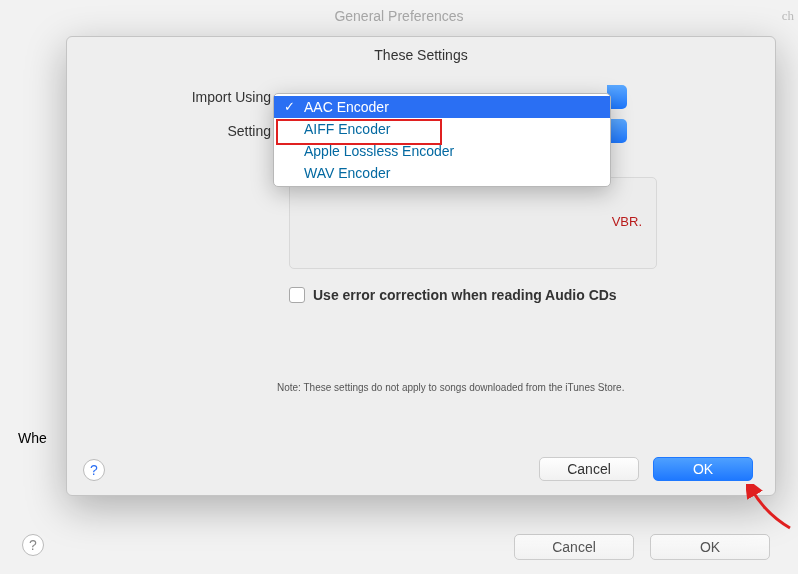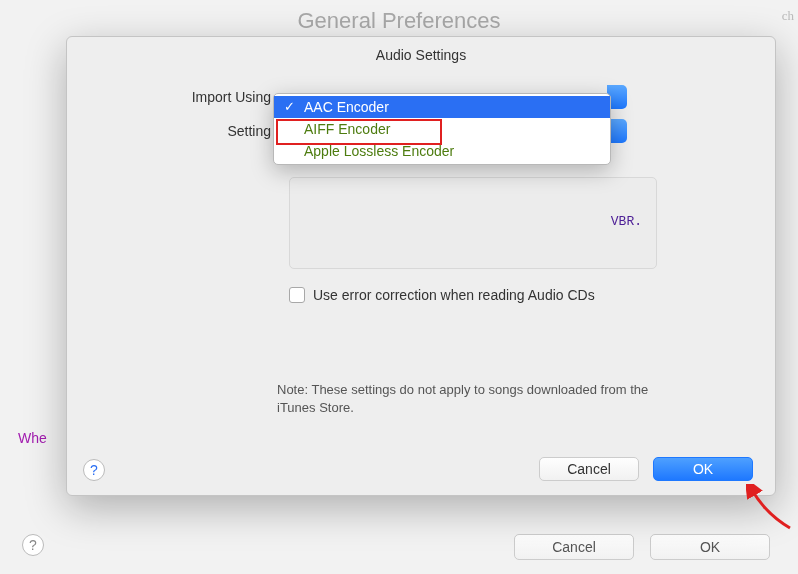--- a/index.html
+++ b/index.html
@@ -18,28 +18,28 @@
   .bg-window {
     position: absolute;
     left: 0; top: 0; right: 0; bottom: 0;
     background: #f2f2f2;
   }
   .bg-title {
     position: absolute;
     top: 8px;
     left: 50%;
     transform: translateX(-50%);
-    font-size: 22px;
+    font-size: 14px;
     color: #a8a8a8;
     font-weight: 400;
   }
   .bg-whe {
     position: absolute;
     left: 18px; top: 430px;
-    color: #a21caf; font-size: 14px;
+    color: #000000; font-size: 14px;
   }
   .bg-help {
     position: absolute;
     left: 22px; bottom: 18px;
     width: 22px; height: 22px;
     border: 1px solid #bbb;
     border-radius: 50%;
     color: #888;
     text-align: center;
     line-height: 20px;
@@ -112,21 +112,21 @@
     border: 1px solid #b8b8b8;
     border-radius: 5px;
     box-shadow: 0 6px 22px rgba(0,0,0,0.25);
     z-index: 30;
     padding: 2px 0;
     font-size: 14px;
   }
   .dd-item {
     padding: 3px 10px 3px 30px;
     position: relative;
-    color: #4d7c0f;
+    color: #0369a1;
     cursor: default;
   }
   .dd-item.selected {
     background: #2a6ff3;
     color: #fff;
   }
   .dd-check {
     position: absolute;
     left: 10px; top: 3px;
     color: #fff;
@@ -144,31 +144,31 @@
   
   .info-box {
     position: absolute;
     left: 222px; top: 140px;
     width: 368px; height: 92px;
     border: 1px solid #d8d8d8;
     border-radius: 5px;
     background: #ececec;
     padding: 10px 16px;
     font-size: 13px;
-    color: #4c1d95;
-    text-align: center;
-    font-family: Liberation Mono, monospace;
+    color: #b91c1c;
+    text-align: center;
   }
   .info-vbr { position:absolute; right: 14px; top: 36px; }
 
   .check-row {
     position: absolute;
     left: 222px; top: 250px;
     display: flex; align-items: center;
     width: 400px;
+    font-weight: bold;
   }
   .checkbox {
     width: 16px; height: 16px;
     border: 1px solid #a8a8a8;
     border-radius: 3px;
     background: #fff;
     margin-right: 8px;
     flex-shrink: 0;
   }
   .check-label {
@@ -180,21 +180,21 @@
     left: 246px; top: 274px;
     width: 360px;
     font-size: 12px;
     color: #555;
     line-height: 1.35;
   }
   .note {
     position: absolute;
     left: 210px; top: 344px;
     width: 380px;
-    font-size: 13px;
+    font-size: 10px;
     color: #555;
     line-height: 1.35;
   }
 
   .modal-help {
     position: absolute;
     left: 16px; bottom: 14px;
     width: 22px; height: 22px;
     border: 1px solid #bbb;
     border-radius: 50%;
@@ -242,21 +242,21 @@
   <div class="search-pill">ch</div>
   <div class="bg-whe">Whe</div>
   <div class="bg-help">?</div>
   <div class="bg-buttons">
     <div class="bg-btn">Cancel</div>
     <div class="bg-btn">OK</div>
   </div>
 </div>
 
 <div class="modal">
-  <div class="modal-title">Audio Settings</div>
+  <div class="modal-title">These Settings</div>
 
   <div class="form-row">
     <div class="form-label">Import Using</div>
     <div class="select-end"></div>
   </div>
   <div class="form-row" style="margin-top:10px">
     <div class="form-label">Setting</div>
     <div class="select-end"></div>
   </div>
 
@@ -281,20 +281,23 @@
     <div class="dd-item selected">
       <span class="dd-check">✓</span>
       <span>AAC Encoder</span>
     </div>
     <div class="dd-item">
       <span>AIFF Encoder</span>
     </div>
     <div class="dd-item">
       <span>Apple Lossless Encoder</span>
     </div>
+    <div class="dd-item">
+      <span>WAV Encoder</span>
+    </div>
   </div>
 
   <div class="highlight-box"></div>
 </div>
 
 <svg class="arrow" width="50" height="50">
   <defs>
     <marker id="ah" markerWidth="8" markerHeight="8" refX="2" refY="3" orient="auto">
       <path d="M0,0 L0,6 L7,3 z" fill="#e02020"></path>
     </marker>

